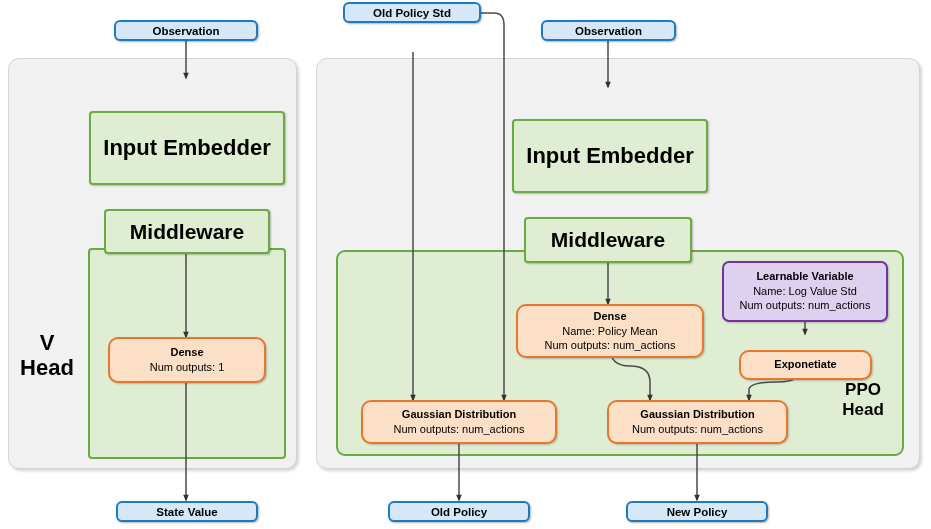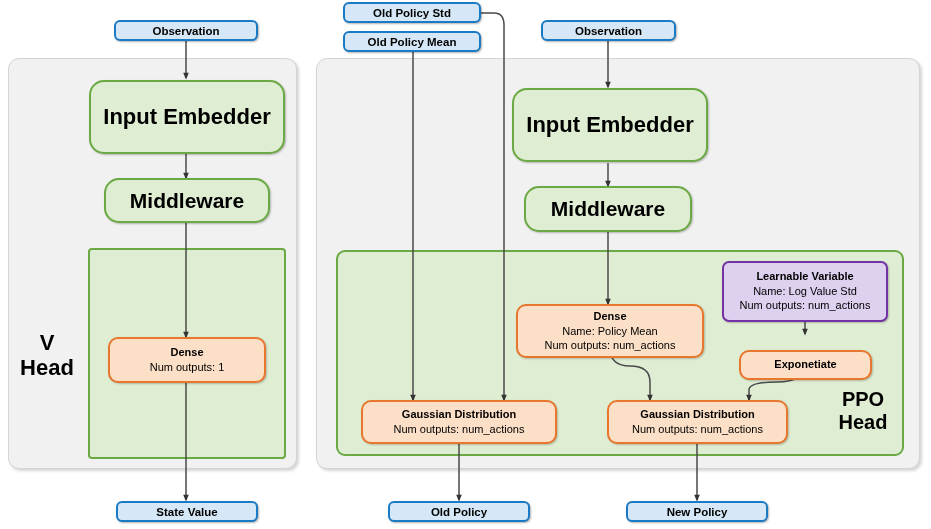--- a/index.html
+++ b/index.html
@@ -49,24 +49,25 @@
     color:#000;
     font-size:11.5px;
     font-weight:bold;
     box-shadow:1px 1px 2px rgba(0,0,0,.3);
   }
 
   
   .greenblock{
     background:#dfeed3;
     border:2px solid #6aa943;
-    border-radius:15px;
+    border-radius:4px;
     color:#000;
     font-weight:bold;
     box-shadow:1px 1px 2px rgba(0,0,0,.25);
+    margin-top:31px;
   }
 
   
   .orange{
     background:#fbdfc6;
     border:2px solid #e8762c;
     border-radius:10px;
     color:#000;
     box-shadow:1px 1px 2px rgba(0,0,0,.22);
     padding:2px 4px;
@@ -124,28 +125,27 @@
 
       <path d="M805,364 Q805,382 777,382 Q749,382 749,390 L749,400"></path>
 
       <path d="M459,444 L459,500"></path>
       <path d="M697,444 L697,500"></path>
     </g>
   </svg>
 
   <div class="head-title" style="left:14px;top:330px;width:66px;font-size:22px;">V
 Head</div>
-  <div class="head-title" style="left:824px;top:388px;width:78px;font-size:20px;text-align:center;">PPO
+  <div class="head-title" style="left:824px;top:380px;width:78px;font-size:17px;text-align:center;">PPO
 Head</div>
 
   <div class="node pill" style="left:114px;top:20px;width:144px;height:21px;">Observation</div>
 
   <div class="node pill" style="left:343px;top:2px;width:138px;height:21px;">Old Policy Std</div>
 
-  <div class="node pill" style="left:343px;top:31px;width:138px;height:21px;">Old Policy Mean</div>
 
   <div class="node pill" style="left:541px;top:20px;width:135px;height:21px;">Observation</div>
 
   <div class="node greenblock" style="left:89px;top:80px;width:196px;height:74px;font-size:22px;">Input Embedder</div>
 
   <div class="node greenblock" style="left:104px;top:178px;width:166px;height:45px;font-size:21px;">Middleware</div>
 
   <div class="node orange" style="left:108px;top:337px;width:158px;height:46px;">
     <div class="ttl">Dense</div>
     <div class="sub">Num outputs: 1</div>

